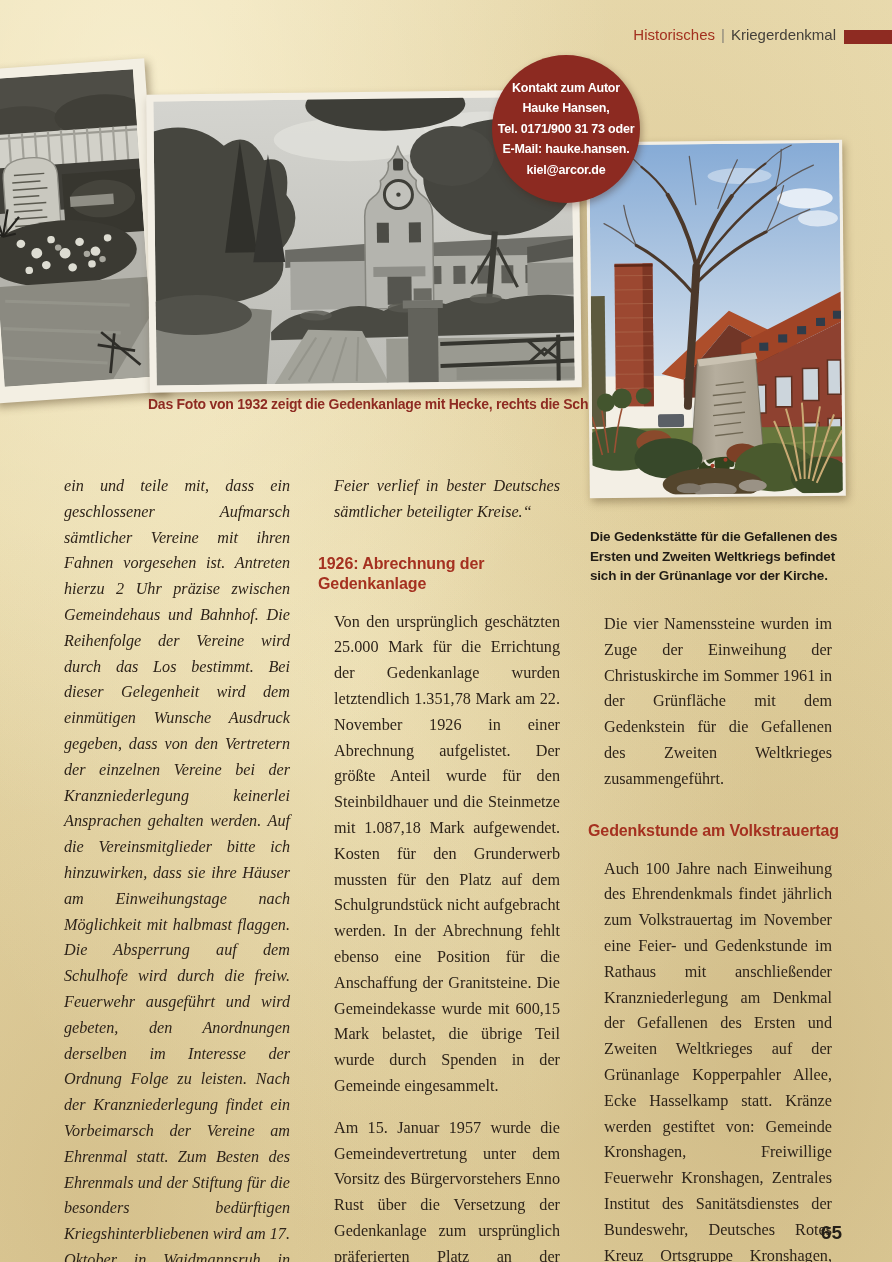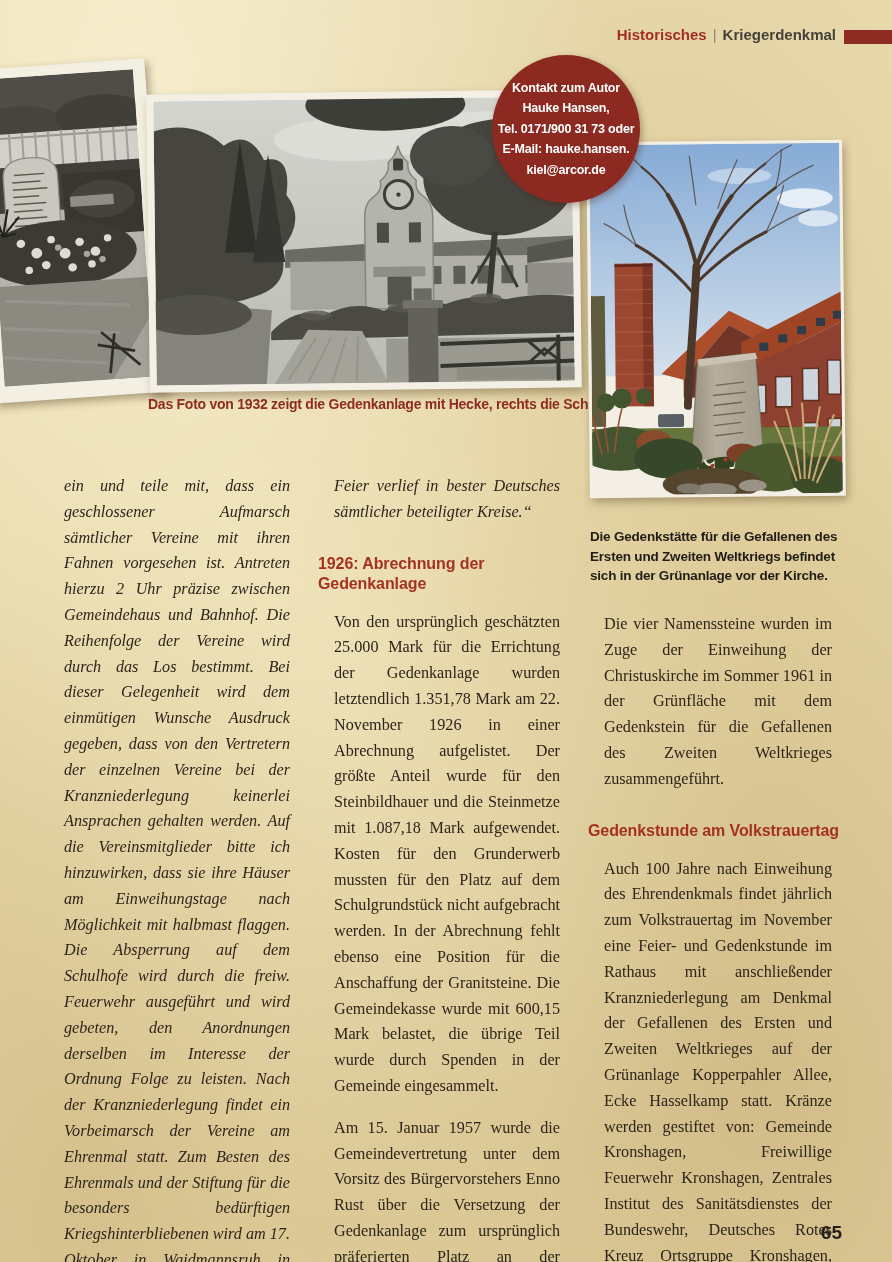--- a/index.html
+++ b/index.html
@@ -7,23 +7,23 @@
     background:
       radial-gradient(ellipse at 15% 8%, rgba(255,249,225,.55), transparent 45%),
       radial-gradient(ellipse at 75% 20%, rgba(186,155,92,.20), transparent 50%),
       radial-gradient(ellipse at 40% 55%, rgba(250,242,210,.35), transparent 55%),
       radial-gradient(ellipse at 85% 85%, rgba(160,128,70,.28), transparent 45%),
       radial-gradient(ellipse at 10% 95%, rgba(170,138,80,.25), transparent 40%),
       linear-gradient(180deg,#ecdfb4 0%,#e7d8a8 45%,#e3d2a0 100%);
     font-family:"Liberation Serif",serif;}
   
   .header{position:absolute;top:26px;right:56px;white-space:nowrap;font-family:"Liberation Sans",sans-serif;font-size:15px;}
-  .hdr-section{color:#a3301f;font-weight:700;}
+  .hdr-section{color:#a3301f;font-weight:400;}
   .hdr-sep{color:#8a857a;margin:0 6px;font-weight:400;}
-  .hdr-topic{color:#45413a;font-weight:700;}
+  .hdr-topic{color:#45413a;font-weight:400;}
   .hdr-bar{position:absolute;top:30px;right:0;width:48px;height:14px;background:#8e2b22;}
   
   .photo-old{position:absolute;left:-18px;top:64px;width:150px;height:308px;background:#f3efe3;
     padding:10px 12px 16px;transform:rotate(-4deg);box-shadow:3px 4px 9px rgba(80,60,30,.45);}
   .photo-bw{position:absolute;left:148px;top:92px;width:418px;height:284px;background:#f3efe5;
     padding:7px;transform:rotate(-0.7deg);box-shadow:3px 5px 10px rgba(80,60,30,.4);}
   .photo-color{position:absolute;left:588px;top:141px;width:250px;height:350px;background:#f3efe5;
     padding:3px;transform:rotate(-0.6deg);box-shadow:2px 4px 8px rgba(80,60,30,.4);z-index:2;}
   .photo-old svg,.photo-bw svg,.photo-color svg{display:block;width:100%;height:100%;}
   

